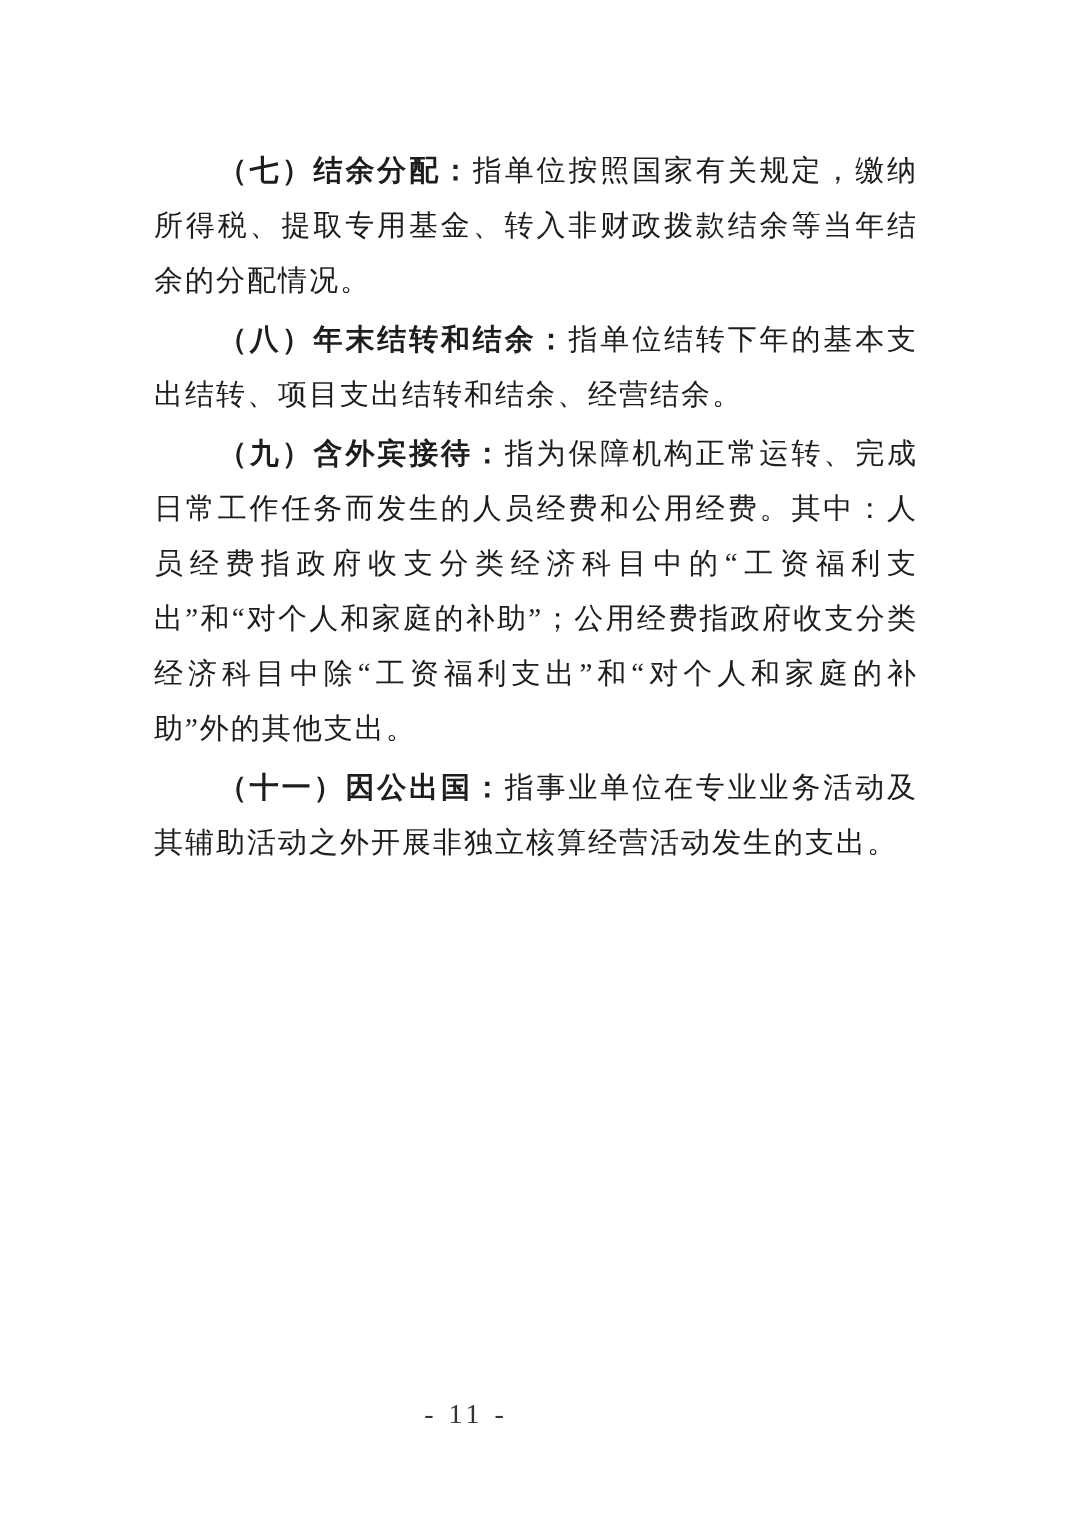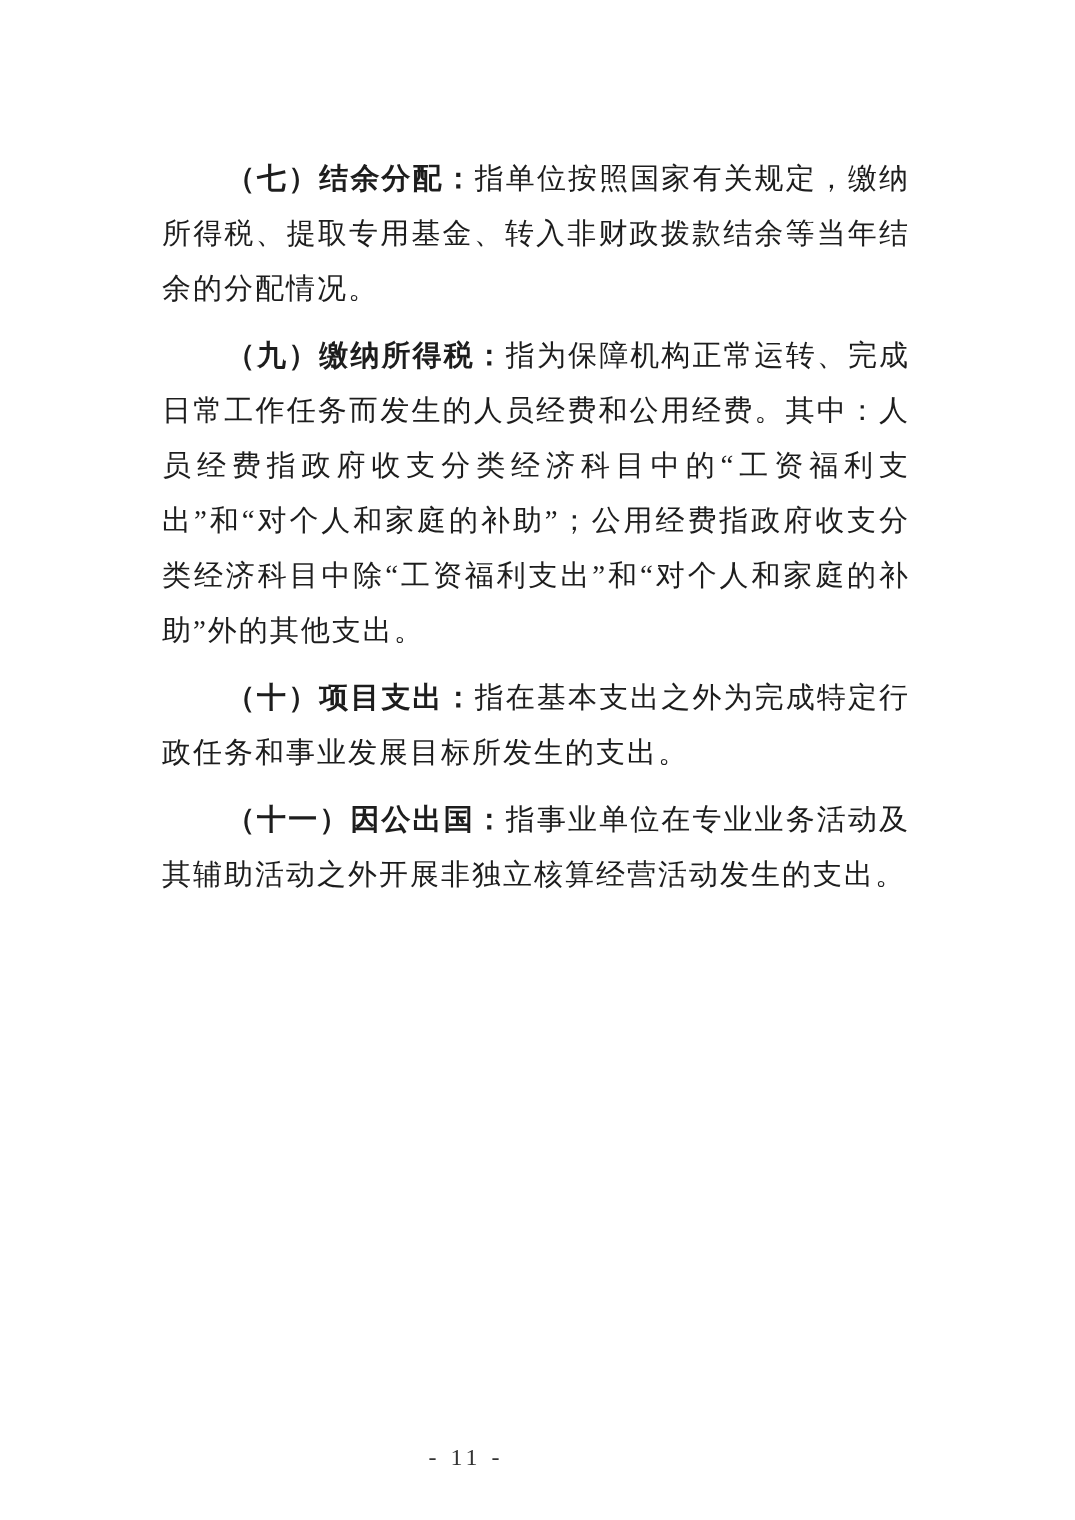--- a/index.html
+++ b/index.html
@@ -21,49 +21,49 @@
     top: 139px;
     width: 772px;
     font-size: 29px;
     line-height: 55px;
     letter-spacing: 2px;
     color: #1d1d1d;
     text-align: justify;
     text-justify: inter-character;
   }
   .para {
-    margin: 12px;
+    margin: 4px;
     text-indent: 64px;
   }
   .para .label {
     font-weight: 700;
   }
   .footer {
     position: absolute;
-    top: 1444px;
+    top: 1398px;
     left: 0;
     width: 932px;
     text-align: center;
-    font-size: 24px;
+    font-size: 28px;
     letter-spacing: 4px;
     color: #333333;
   }
 </style>
 </head>
 <body>
 
 <div class="page">
   <div class="content">
 
     <p class="para"><span class="label">（七）结余分配：</span><span>指单位按照国家有关规定，缴纳所得税、提取专用基金、转入非财政拨款结余等当年结余的分配情况。</span></p>
 
+    <p class="para"><span class="label">（八）年末结转和结余：</span><span>指单位结转下年的基本支出结转、项目支出结转和结余、经营结余。</span></p>
 
-    <p class="para"><span class="label">（九）缴纳所得税：</span><span>指为保障机构正常运转、完成日常工作任务而发生的人员经费和公用经费。其中：人员经费指政府收支分类经济科目中的“工资福利支出”和“对个人和家庭的补助”；公用经费指政府收支分类经济科目中除“工资福利支出”和“对个人和家庭的补助”外的其他支出。</span></p>
+    <p class="para"><span class="label">（九）含外宾接待：</span><span>指为保障机构正常运转、完成日常工作任务而发生的人员经费和公用经费。其中：人员经费指政府收支分类经济科目中的“工资福利支出”和“对个人和家庭的补助”；公用经费指政府收支分类经济科目中除“工资福利支出”和“对个人和家庭的补助”外的其他支出。</span></p>
 
-    <p class="para"><span class="label">（十）项目支出：</span><span>指在基本支出之外为完成特定行政任务和事业发展目标所发生的支出。</span></p>
 
     <p class="para"><span class="label">（十一）因公出国：</span><span>指事业单位在专业业务活动及其辅助活动之外开展非独立核算经营活动发生的支出。</span></p>
 
 
   </div>
 
   <div class="footer">- 11 -</div>
 </div>
 
 </body></html>

